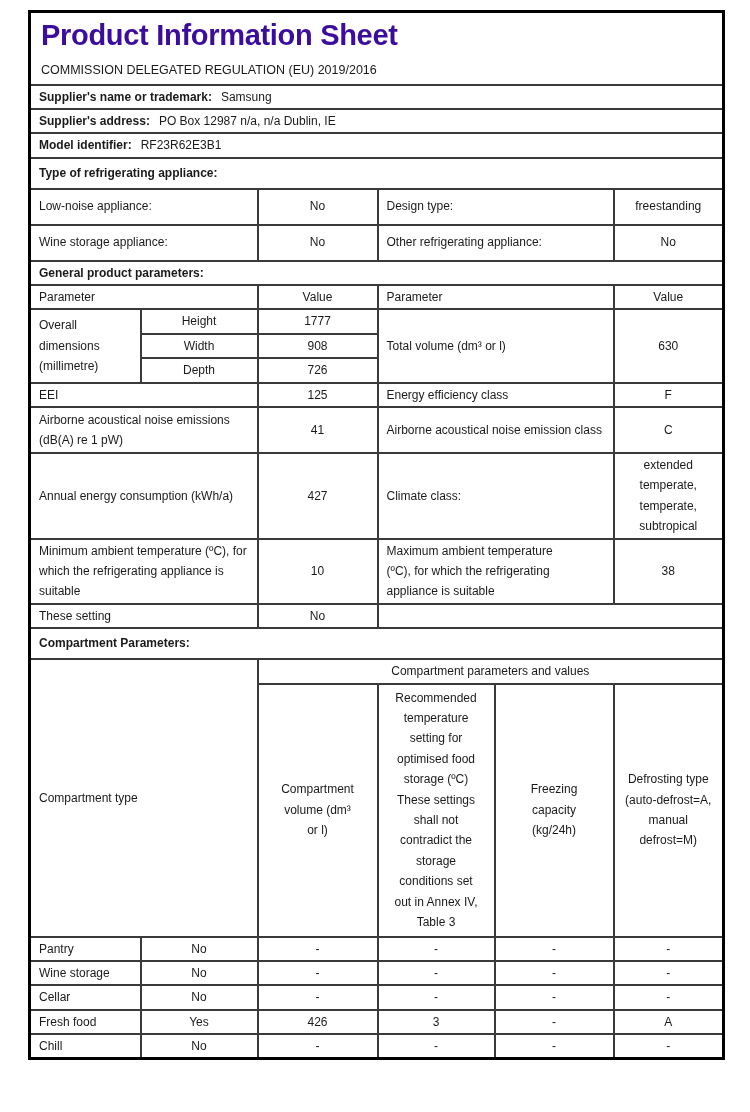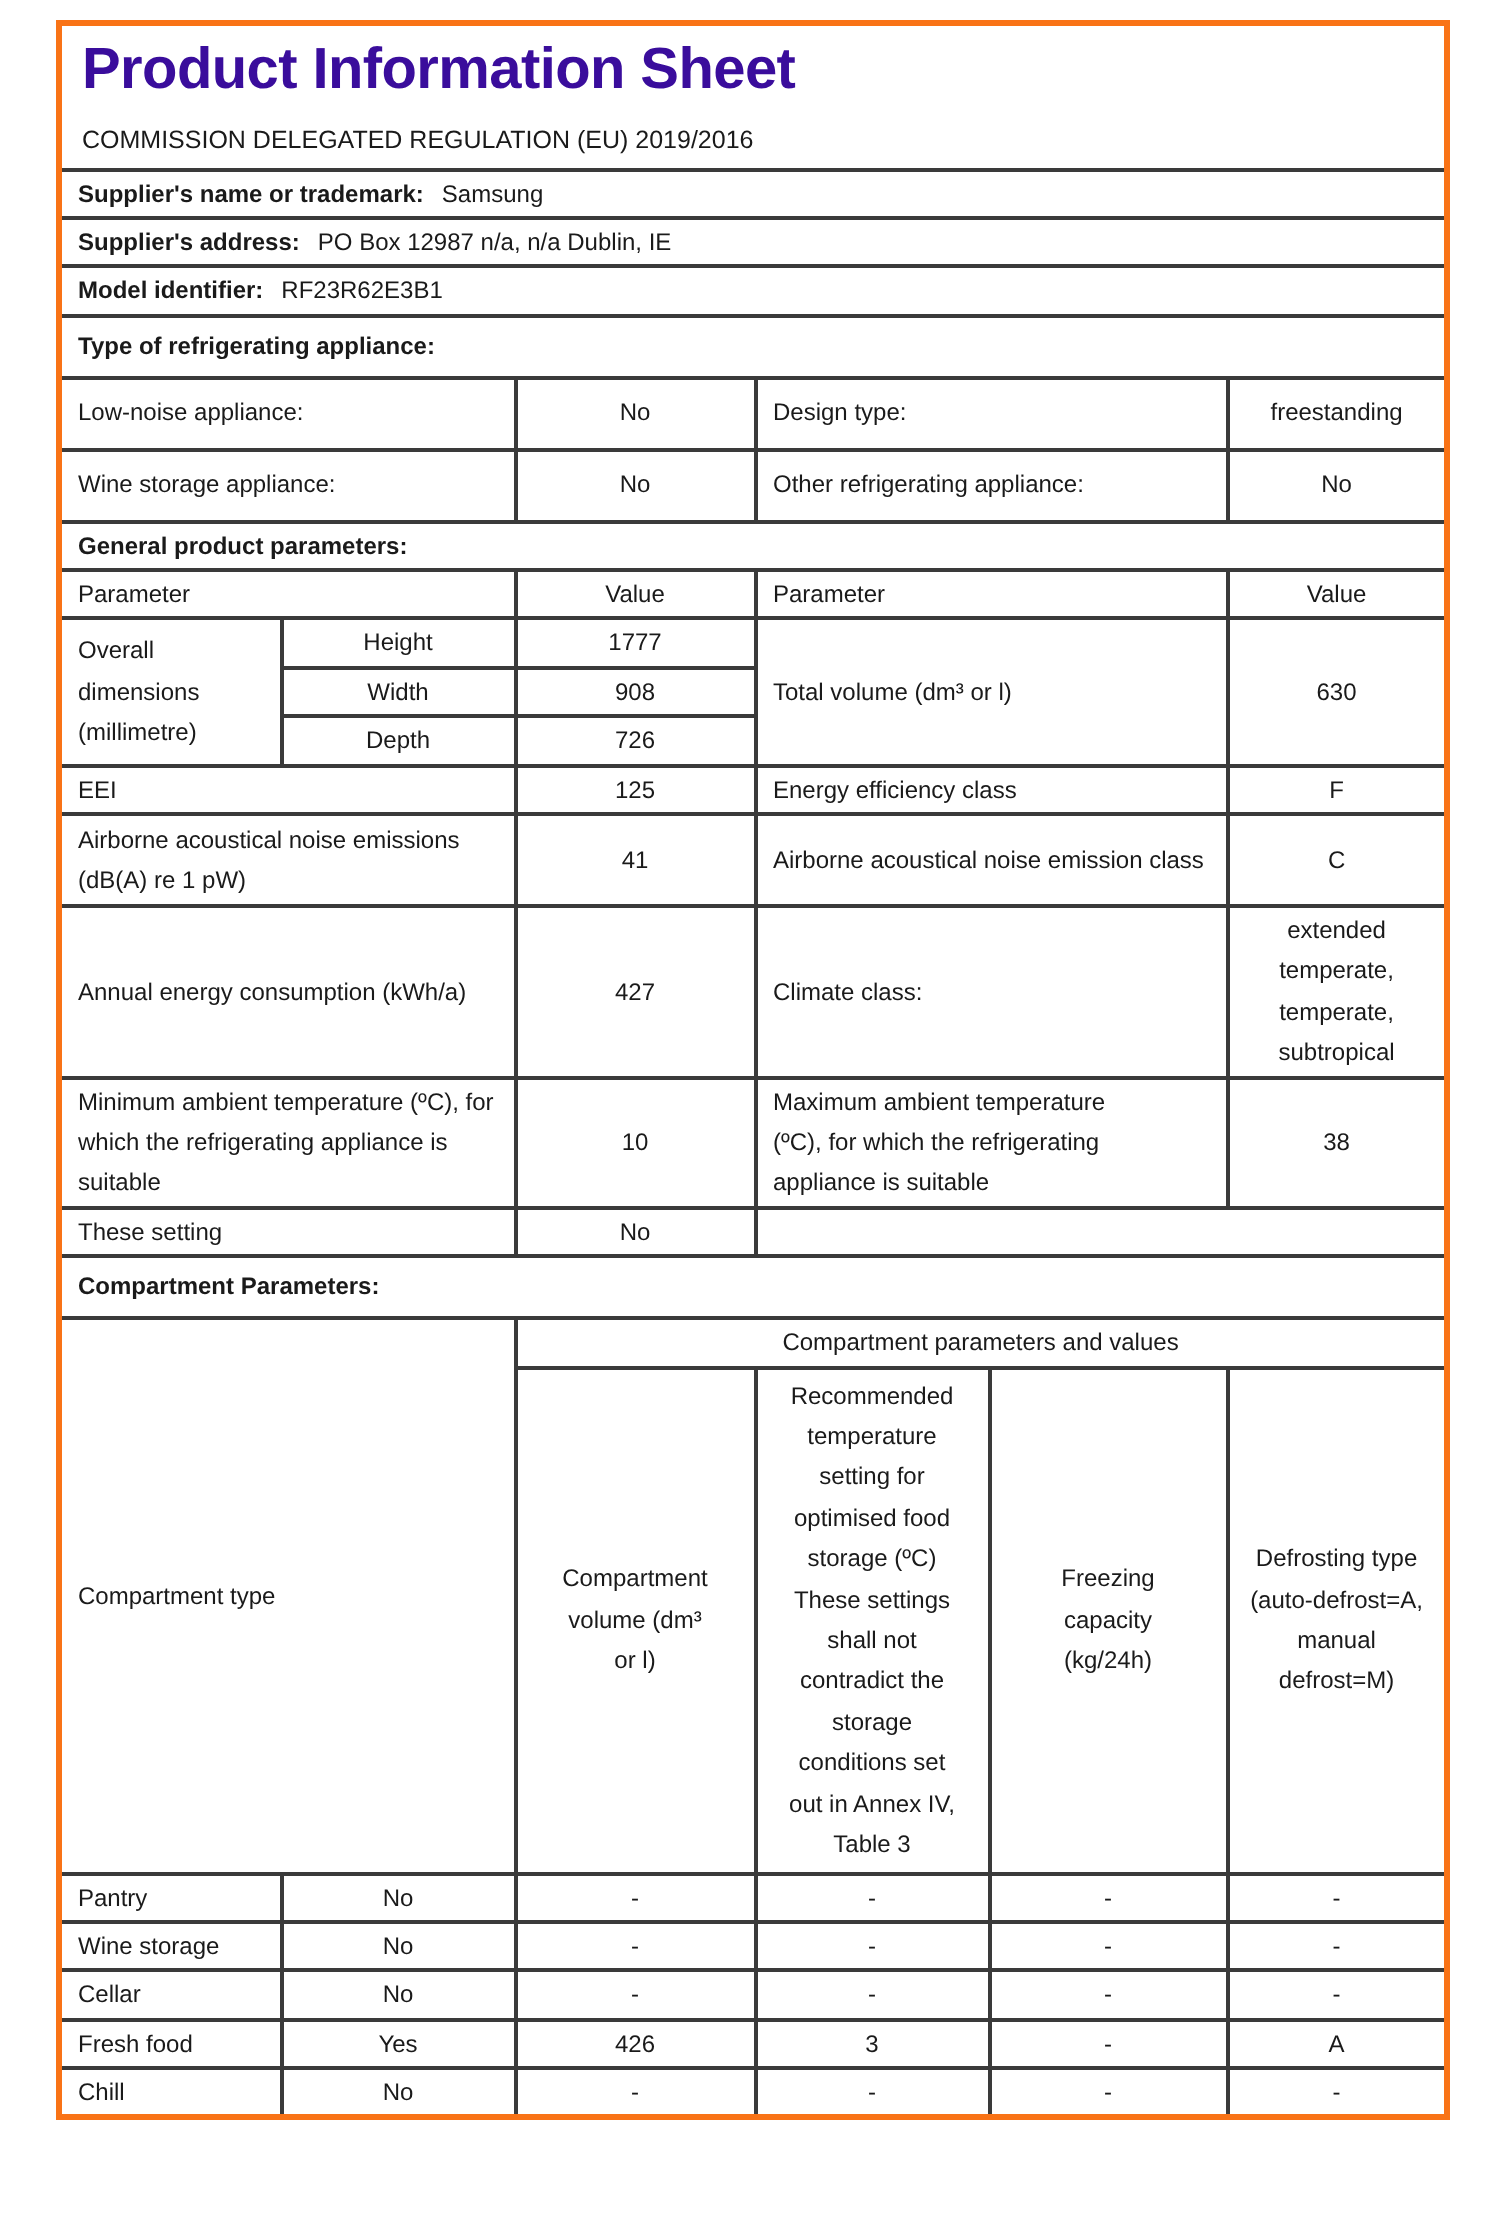--- a/index.html
+++ b/index.html
@@ -12,21 +12,21 @@
   }
   .sheet {
     position: absolute;
     left: 28px; top: 10px;
     width: 694px;
   }
   table.doc {
     width: 694px;
     border-collapse: collapse;
     table-layout: fixed;
-    border: 3px solid #f97316;
+    border: 3px solid #000000;
   }
   td {
     border: 2px solid #3a3a3a;
     font-size: 12px;
     line-height: 1.7;
     padding: 1px 8px;
     vertical-align: middle;
     overflow: hidden;
   }
   td.c { text-align: center; padding: 1px 2px; border-radius: 12px; }

